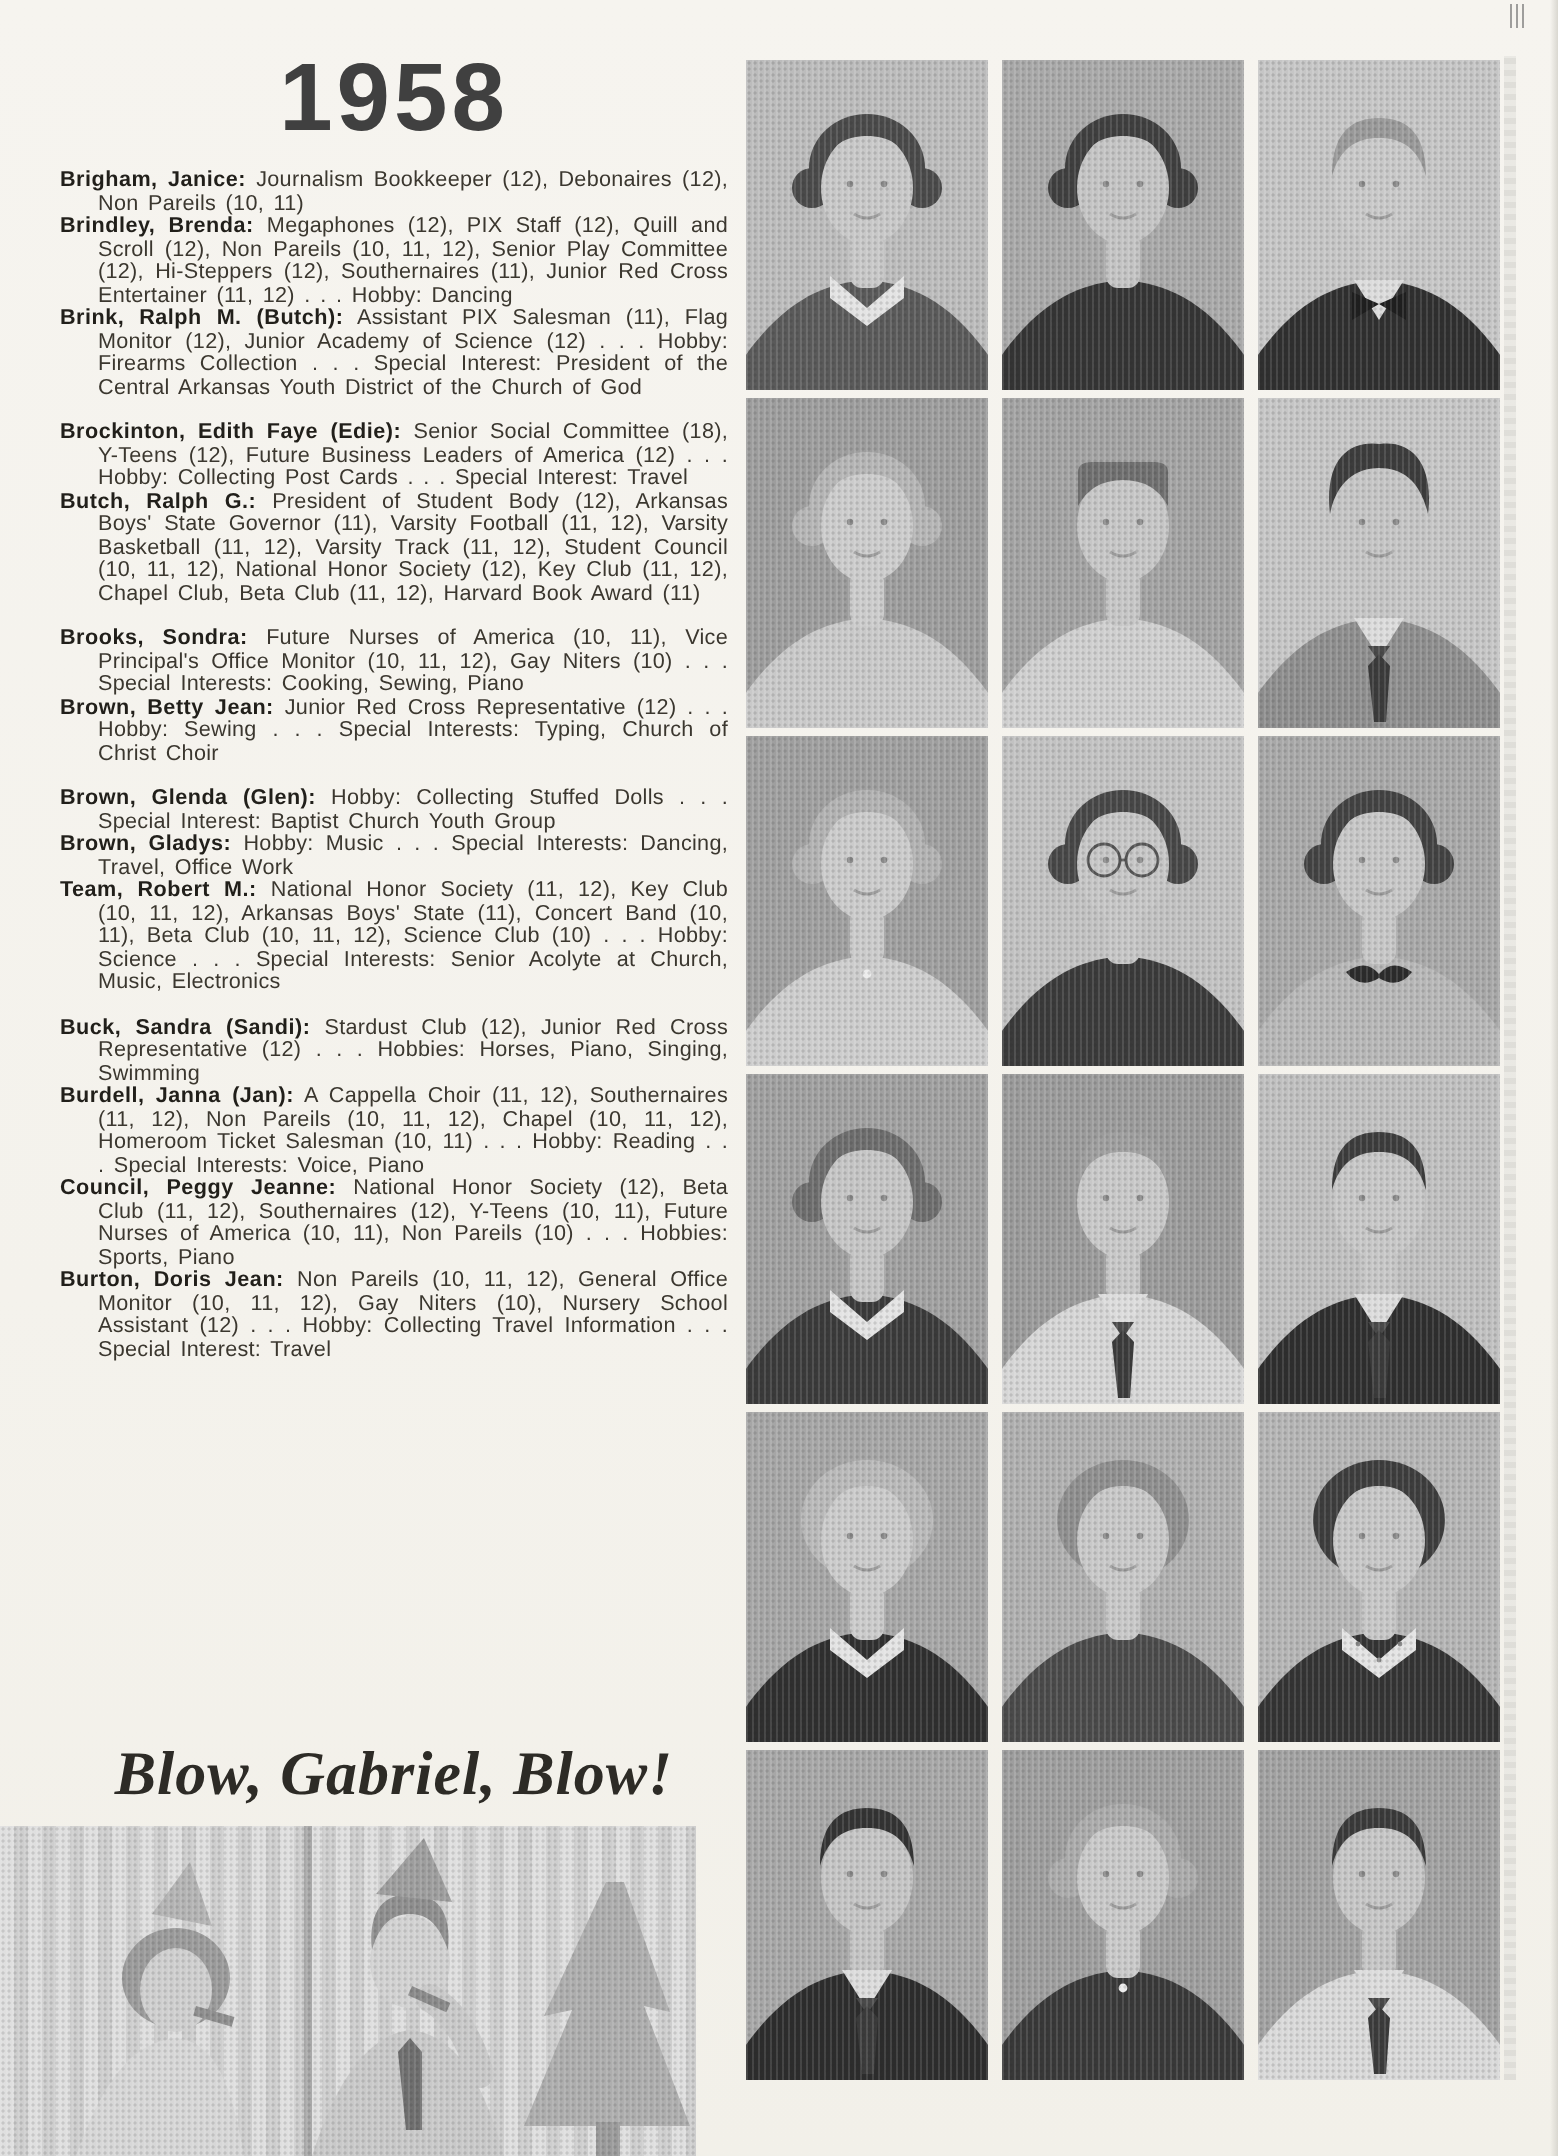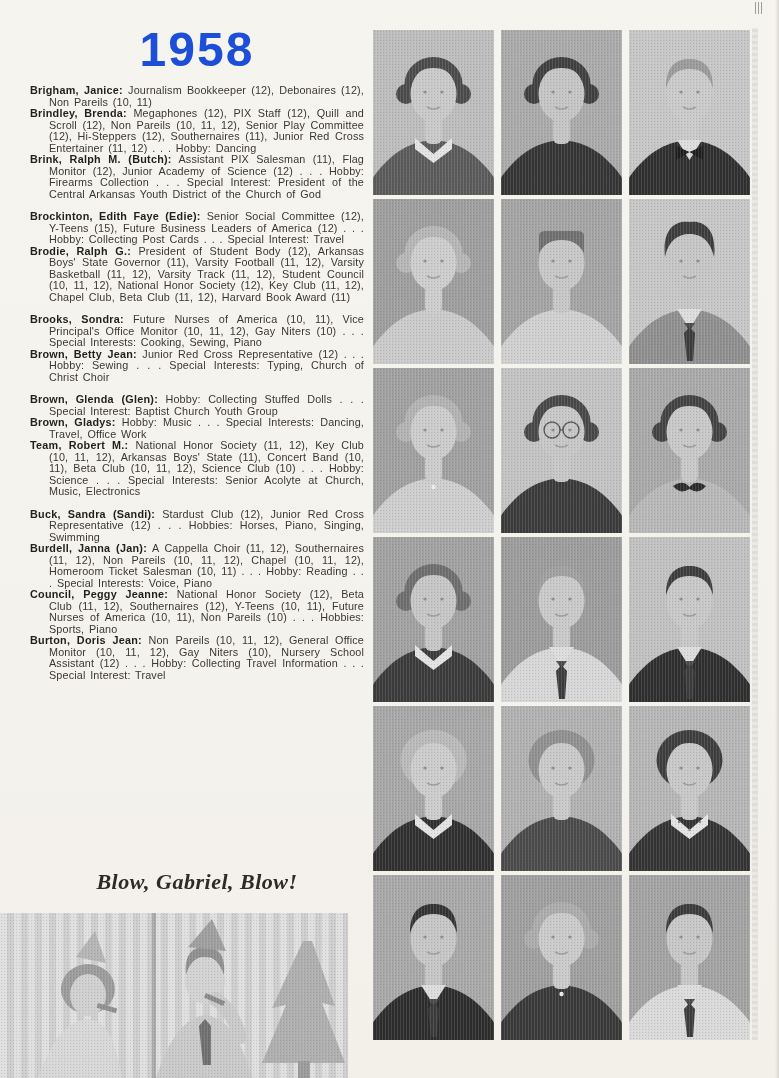--- a/index.html
+++ b/index.html
@@ -8,37 +8,37 @@
     background:linear-gradient(180deg,#f6f4ef 0%,#f4f2ec 60%,#f2f0e9 100%);
     font-family:"Liberation Sans",sans-serif;
   }
   .page{position:absolute;inset:0;}
 
   
   .text-col{position:absolute;left:30px;top:24px;width:334px;color:#37332c;}
   .year-title{
     margin:0 0 9px 0;text-align:center;
     font-size:48px;font-weight:600;letter-spacing:2px;line-height:52px;
-    color:#1d4ed8;font-family:"Liberation Sans",sans-serif;
+    color:#404040;font-family:"Liberation Sans",sans-serif;
   }
   .entries{width:334px;}
   .entry{
     margin:0;padding-left:19px;text-indent:-19px;
     text-align:justify;
     font-size:10.8px;line-height:11.5px;
     letter-spacing:.15px;word-spacing:1.6px;
     color:#3b372f;
   }
   .entry.group{margin-top:11px;}
   .entry b{font-weight:700;color:#211f1a;letter-spacing:.25px;}
 
   .caption{
     position:absolute;left:30px;top:869px;width:334px;text-align:center;
     font-family:"Liberation Serif",serif;font-style:italic;font-weight:700;
-    font-size:22px;color:#2d2b26;letter-spacing:.5px;
+    font-size:31px;color:#2d2b26;letter-spacing:.5px;
   }
 
   
   .photo-grid{
     position:absolute;left:373px;top:30px;
     display:grid;grid-template-columns:repeat(3,121px);
     grid-auto-rows:165px;column-gap:7px;row-gap:4px;
   }
   .photo{position:relative;overflow:hidden;background:#b0b0b0;}
   .photo svg{display:block;}
@@ -84,22 +84,22 @@
 <body>
 
 <div class="page">
 
   <div class="text-col">
     <h1 class="year-title">1958</h1>
     <div class="entries" id="entries">
         <p class="entry"><b>Brigham, Janice:</b> <span>Journalism Bookkeeper (12), Debonaires (12), Non Pareils (10, 11)</span></p>
         <p class="entry"><b>Brindley, Brenda:</b> <span>Megaphones (12), PIX Staff (12), Quill and Scroll (12), Non Pareils (10, 11, 12), Senior Play Committee (12), Hi-Steppers (12), Southernaires (11), Junior Red Cross Entertainer (11, 12) . . . Hobby: Dancing</span></p>
         <p class="entry"><b>Brink, Ralph M. (Butch):</b> <span>Assistant PIX Salesman (11), Flag Monitor (12), Junior Academy of Science (12) . . . Hobby: Firearms Collection . . . Special Interest: President of the Central Arkansas Youth District of the Church of God</span></p>
-        <p class="entry group"><b>Brockinton, Edith Faye (Edie):</b> <span>Senior Social Committee (12), Y-Teens (15), Future Business Leaders of America (12) . . . Hobby: Collecting Post Cards . . . Special Interest: Travel</span></p>
-        <p class="entry"><b>Brodie, Ralph G.:</b> <span>President of Student Body (12), Arkansas Boys' State Governor (11), Varsity Football (11, 12), Varsity Basketball (11, 12), Varsity Track (11, 12), Student Council (10, 11, 12), National Honor Society (12), Key Club (11, 12), Chapel Club, Beta Club (11, 12), Harvard Book Award (11)</span></p>
+        <p class="entry group"><b>Brockinton, Edith Faye (Edie):</b> <span>Senior Social Committee (18), Y-Teens (12), Future Business Leaders of America (12) . . . Hobby: Collecting Post Cards . . . Special Interest: Travel</span></p>
+        <p class="entry"><b>Butch, Ralph G.:</b> <span>President of Student Body (12), Arkansas Boys' State Governor (11), Varsity Football (11, 12), Varsity Basketball (11, 12), Varsity Track (11, 12), Student Council (10, 11, 12), National Honor Society (12), Key Club (11, 12), Chapel Club, Beta Club (11, 12), Harvard Book Award (11)</span></p>
         <p class="entry group"><b>Brooks, Sondra:</b> <span>Future Nurses of America (10, 11), Vice Principal's Office Monitor (10, 11, 12), Gay Niters (10) . . . Special Interests: Cooking, Sewing, Piano</span></p>
         <p class="entry"><b>Brown, Betty Jean:</b> <span>Junior Red Cross Representative (12) . . . Hobby: Sewing . . . Special Interests: Typing, Church of Christ Choir</span></p>
         <p class="entry group"><b>Brown, Glenda (Glen):</b> <span>Hobby: Collecting Stuffed Dolls . . . Special Interest: Baptist Church Youth Group</span></p>
         <p class="entry"><b>Brown, Gladys:</b> <span>Hobby: Music . . . Special Interests: Dancing, Travel, Office Work</span></p>
         <p class="entry"><b>Team, Robert M.:</b> <span>National Honor Society (11, 12), Key Club (10, 11, 12), Arkansas Boys' State (11), Concert Band (10, 11), Beta Club (10, 11, 12), Science Club (10) . . . Hobby: Science . . . Special Interests: Senior Acolyte at Church, Music, Electronics</span></p>
         <p class="entry group"><b>Buck, Sandra (Sandi):</b> <span>Stardust Club (12), Junior Red Cross Representative (12) . . . Hobbies: Horses, Piano, Singing, Swimming</span></p>
         <p class="entry"><b>Burdell, Janna (Jan):</b> <span>A Cappella Choir (11, 12), Southernaires (11, 12), Non Pareils (10, 11, 12), Chapel (10, 11, 12), Homeroom Ticket Salesman (10, 11) . . . Hobby: Reading . . . Special Interests: Voice, Piano</span></p>
         <p class="entry"><b>Council, Peggy Jeanne:</b> <span>National Honor Society (12), Beta Club (11, 12), Southernaires (12), Y-Teens (10, 11), Future Nurses of America (10, 11), Non Pareils (10) . . . Hobbies: Sports, Piano</span></p>
         <p class="entry"><b>Burton, Doris Jean:</b> <span>Non Pareils (10, 11, 12), General Office Monitor (10, 11, 12), Gay Niters (10), Nursery School Assistant (12) . . . Hobby: Collecting Travel Information . . . Special Interest: Travel</span></p>
       </div>

